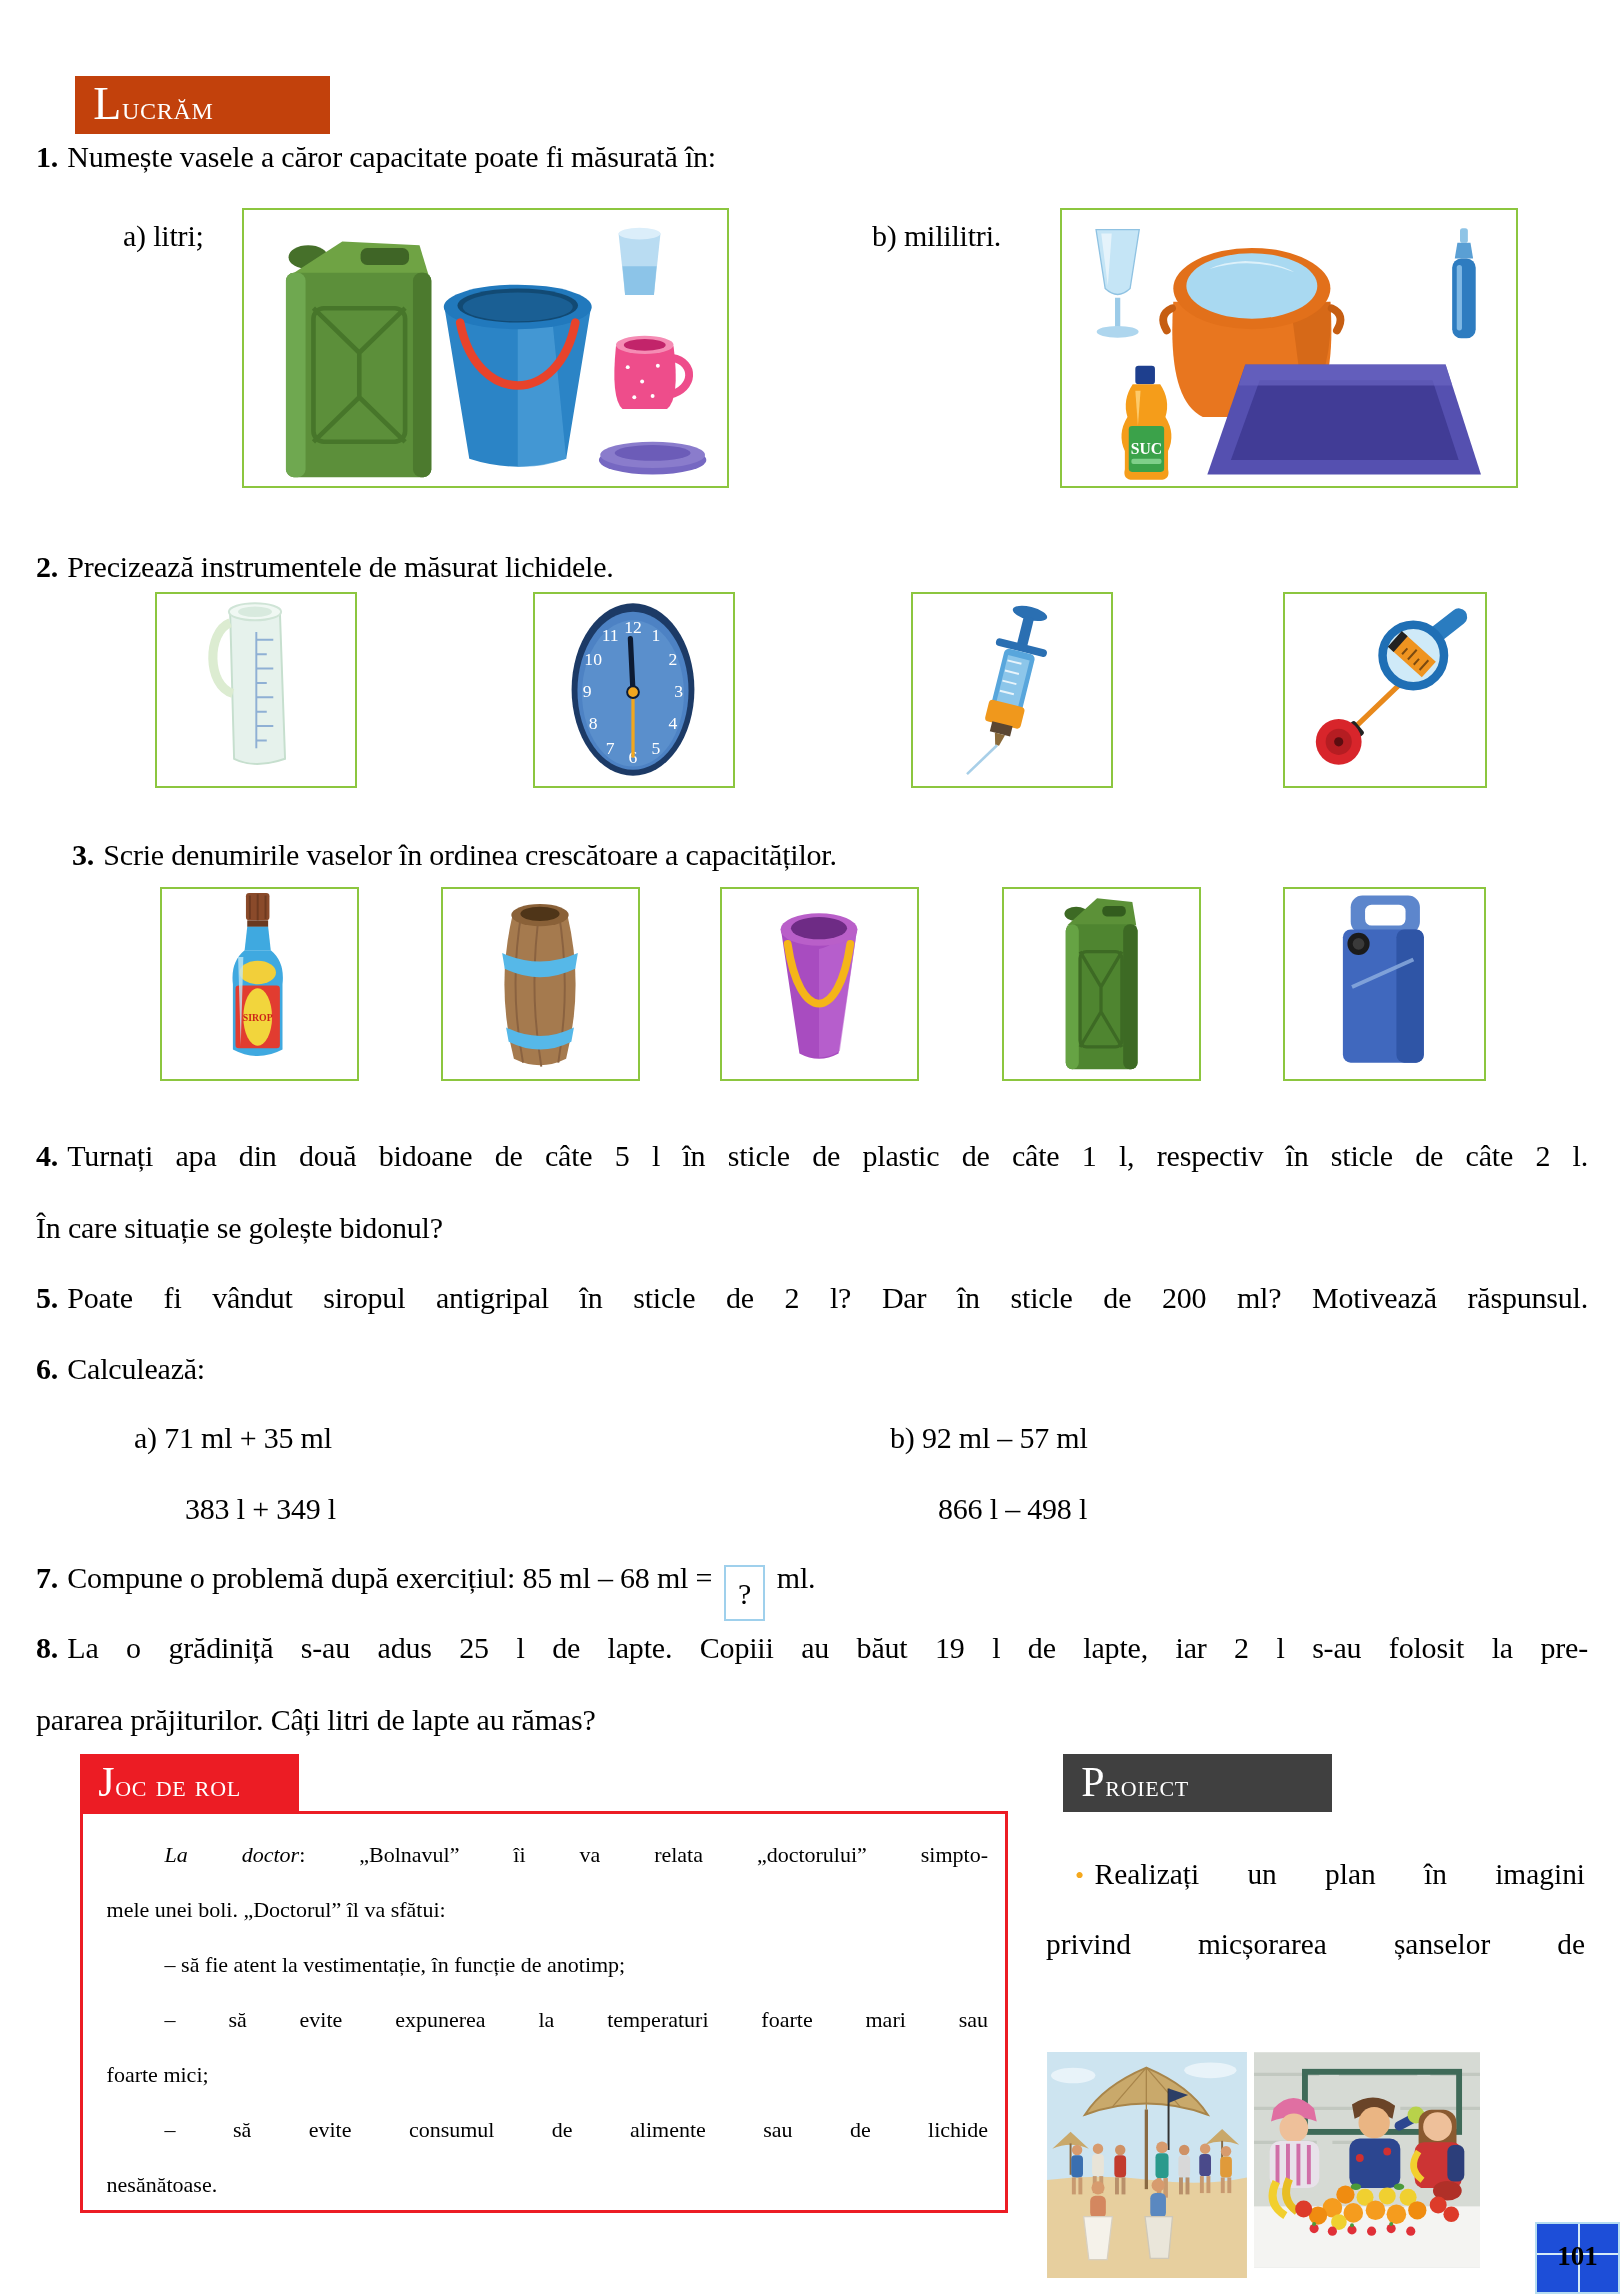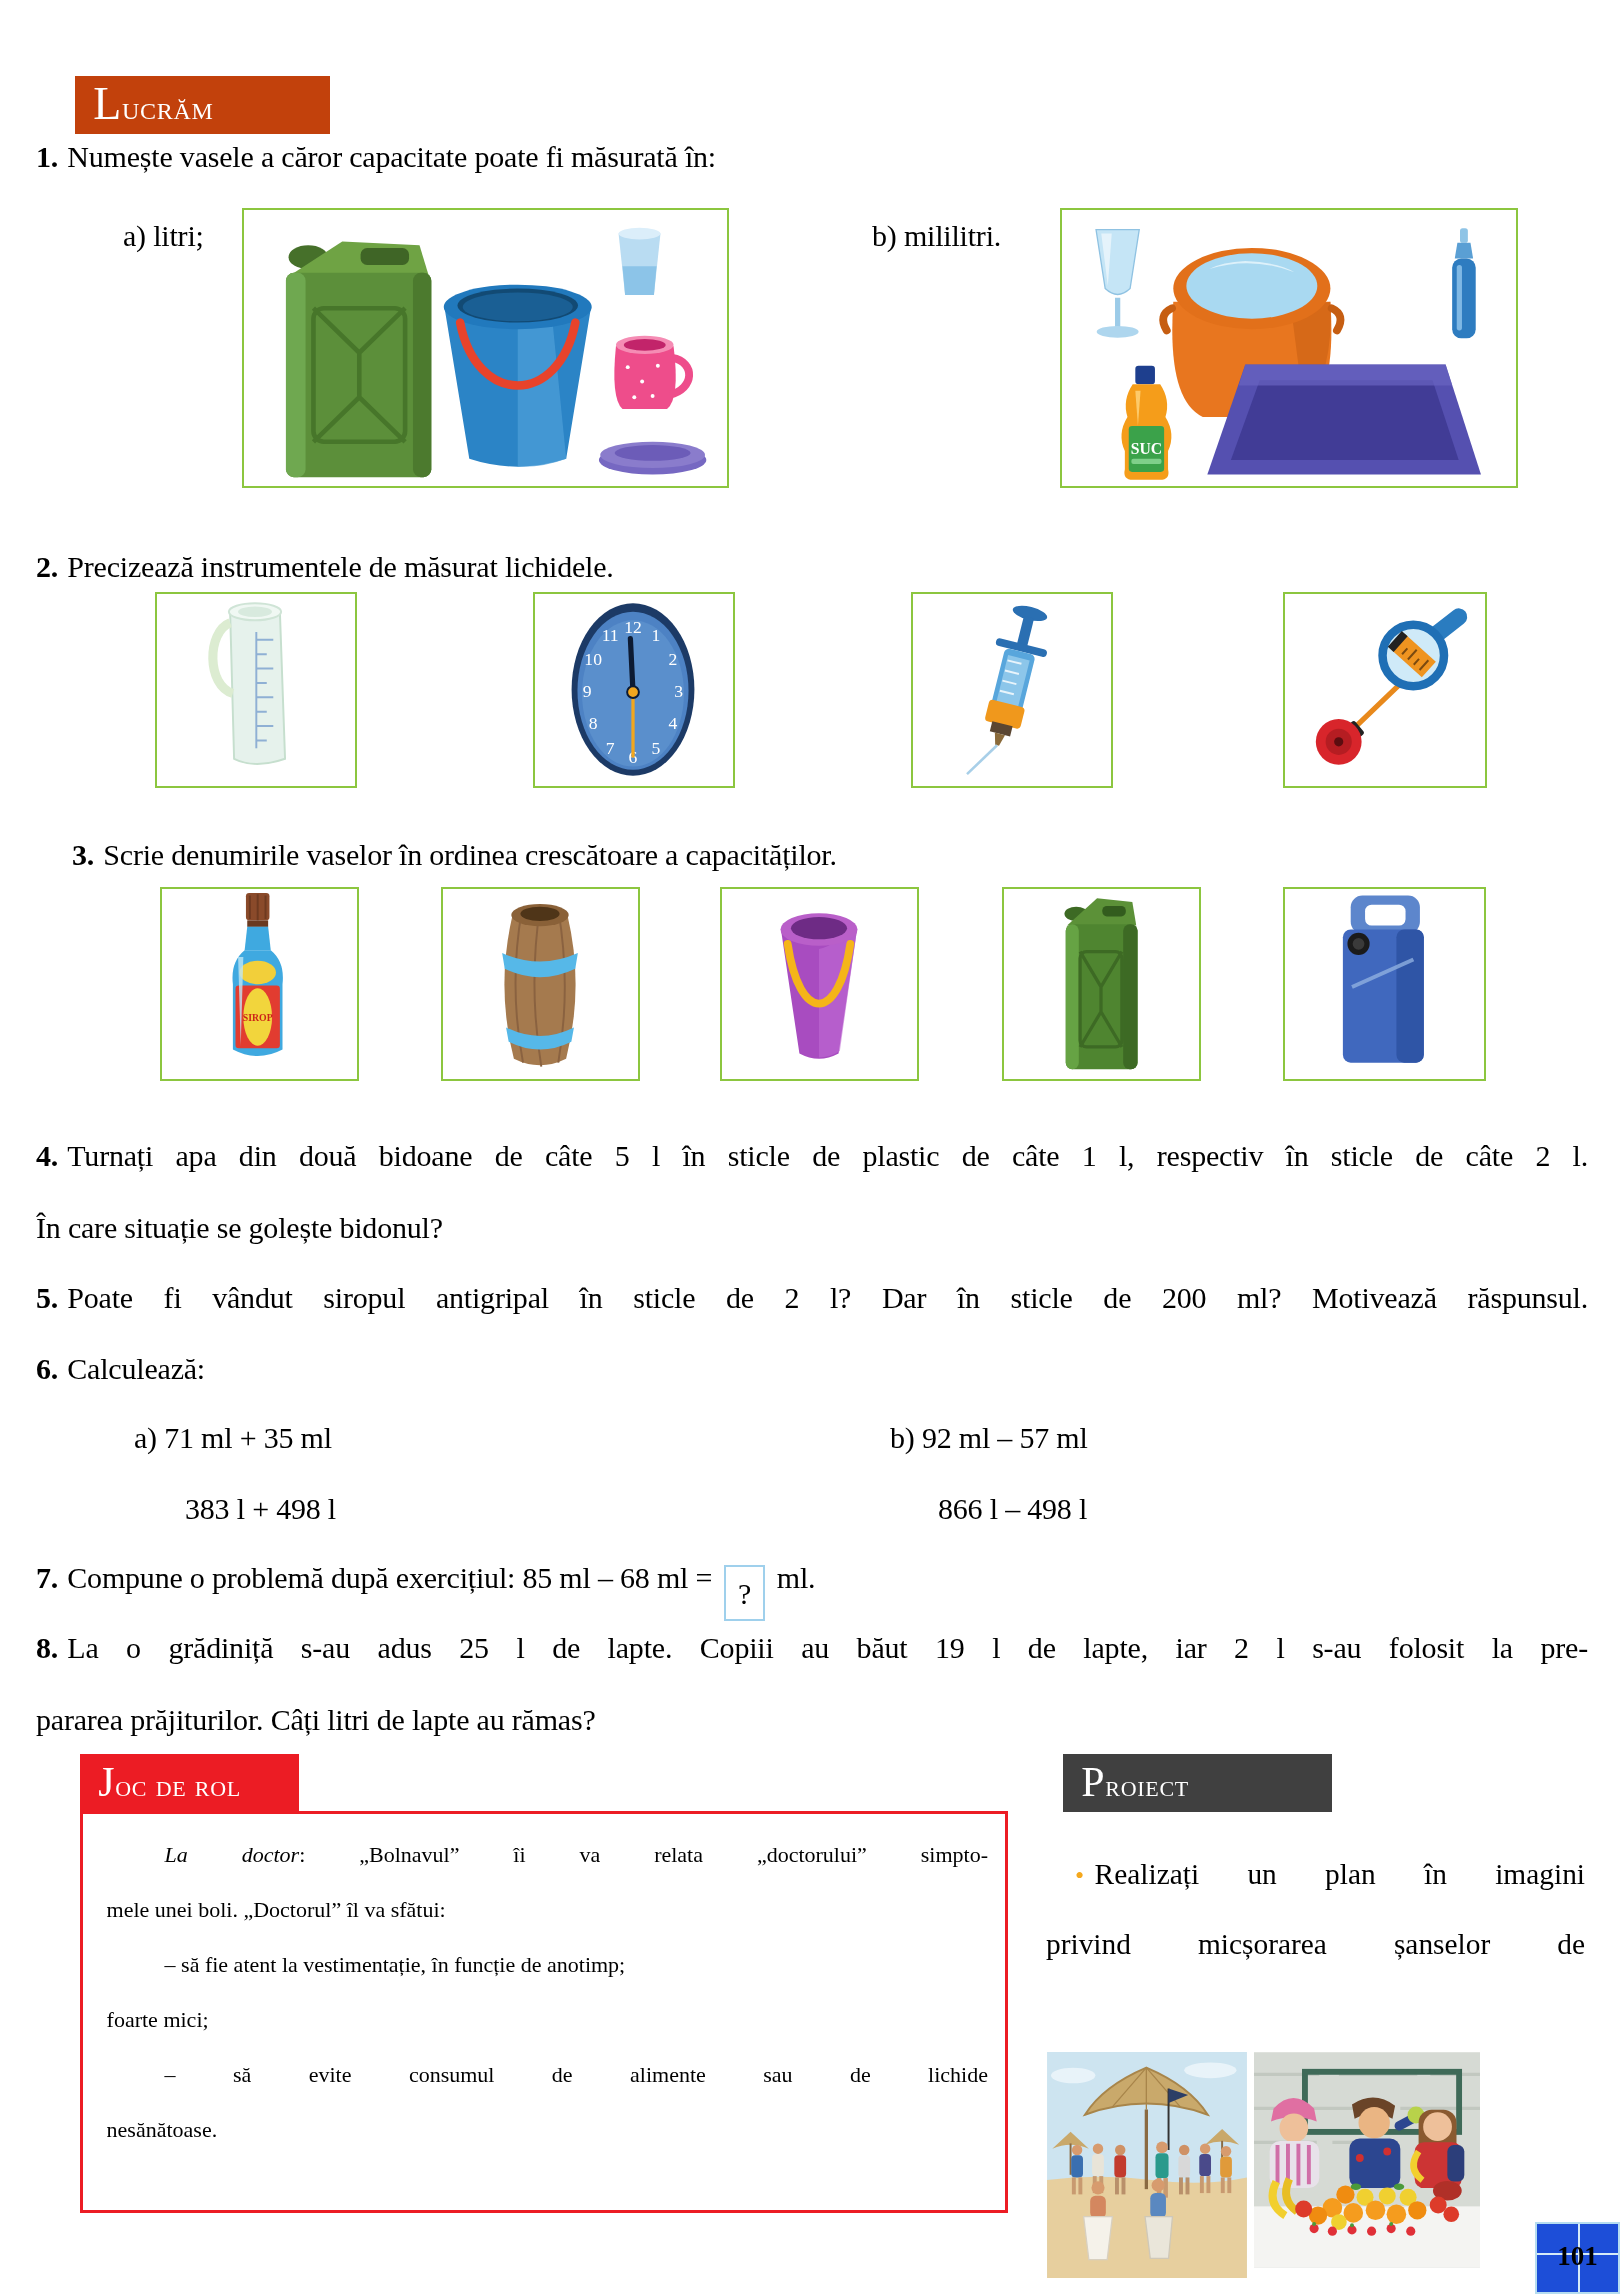--- a/index.html
+++ b/index.html
@@ -289,38 +289,39 @@
 
 <div class="line jall" style="left:36px;top:1281px;width:1552px;">
   <span class="num">5.</span><span>Poate fi vândut siropul antigripal în sticle de 2 l? Dar în sticle de 200 ml? Motivează răspunsul.</span>
 </div>
 
 <div class="line" style="left:36px;top:1352px;">
   <span class="num">6.</span><span>Calculează:</span>
 </div>
 <div class="line" style="left:134px;top:1421px;">a) 71 ml + 35 ml</div>
 <div class="line" style="left:890px;top:1421px;">b) 92 ml – 57 ml</div>
-<div class="line" style="left:185px;top:1492px;">383 l + 498 l</div>
+<div class="line" style="left:185px;top:1492px;">383 l + 349 l</div>
 <div class="line" style="left:938px;top:1492px;">866 l – 498 l</div>
 
 <div class="line" style="left:36px;top:1561px;">
   <span class="num">7.</span><span>Compune o problemă după exercițiul: 85 ml – 68 ml =</span><span class="ansbox">?</span><span>ml.</span>
 </div>
 
 <div class="line jall" style="left:36px;top:1631px;width:1552px;">
   <span class="num">8.</span><span>La o grădiniță s-au adus 25 l de lapte. Copiii au băut 19 l de lapte, iar 2 l s-au folosit la pre-</span>
 </div>
 <div class="line" style="left:36px;top:1703px;">pararea prăjiturilor. Câți litri de lapte au rămas?</div>
 
 <div class="badge" style="left:80px;top:1754px;width:219px;background:#ec1c24;font-size:31px;">Joc de rol</div>
 
 <div class="jocbox" style="left:80px;top:1811px;width:928px;height:402px;">
   <div class="jline j ind"><i>La doctor</i><span>: „Bolnavul” îi va relata „doctorului” simpto-</span></div>
   <div class="jline">mele unei boli. „Doctorul” îl va sfătui:</div>
   <div class="jline ind">– să fie atent la vestimentație, în funcție de anotimp;</div>
+  <div class="jline j ind">– să evite expunerea la temperaturi foarte mari sau</div>
   <div class="jline">foarte mici;</div>
   <div class="jline j ind">– să evite consumul de alimente sau de lichide</div>
   <div class="jline">nesănătoase.</div>
 </div>
 
 <div class="badge" style="left:1023px;top:1754px;width:269px;background:#404040;font-size:31px;margin-left:40px;">Proiect</div>
 
 <div class="proiect-text" style="left:1046px;top:1840px;width:539px;">
   <div class="pline j"><span class="bullet">•</span><span>Realizați un plan în imagini</span></div>
   <div class="pline j">privind micșorarea șanselor de</div>

